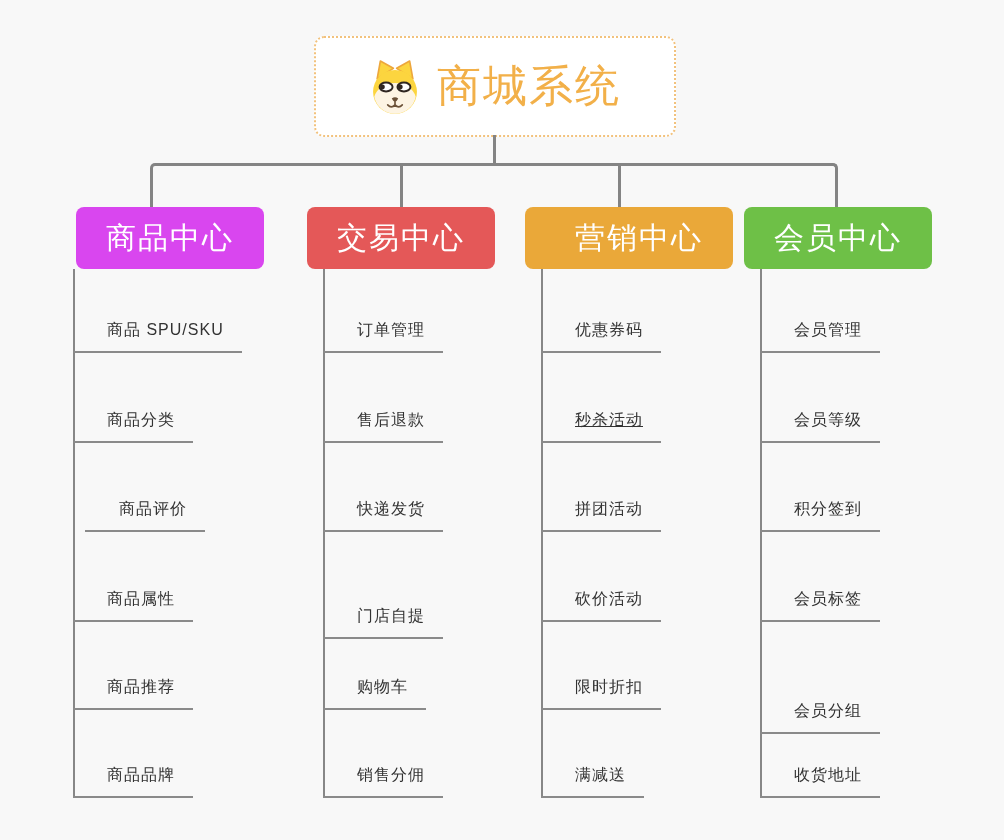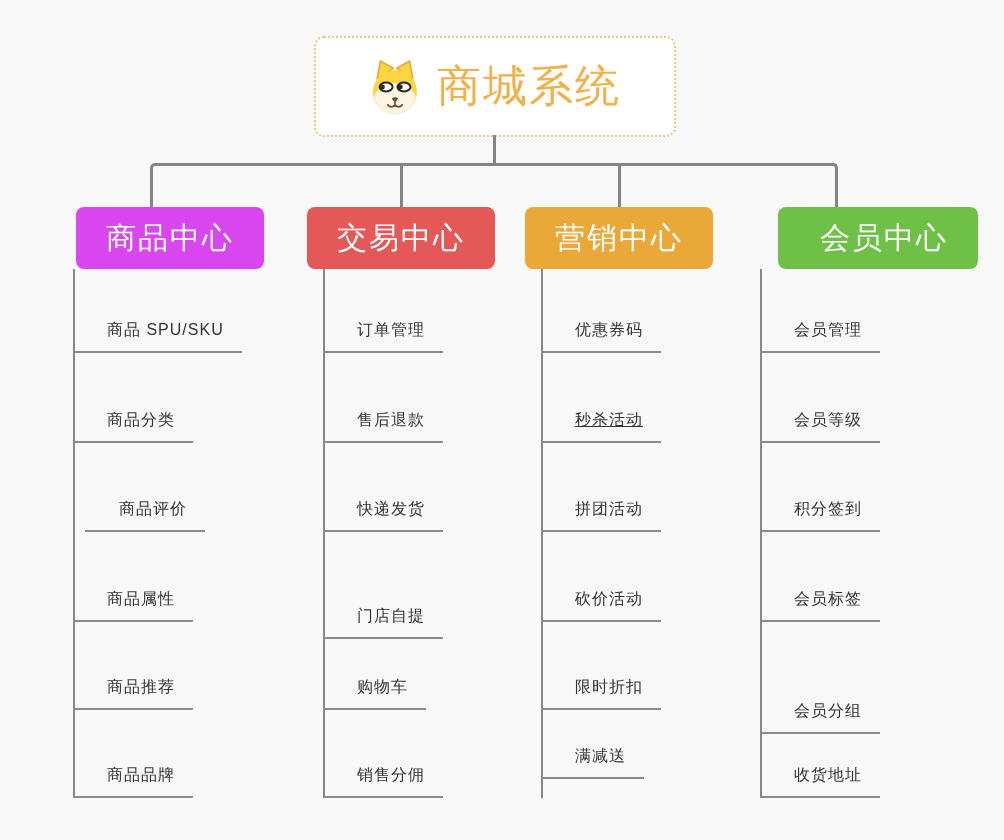--- a/index.html
+++ b/index.html
@@ -146,31 +146,31 @@
       <div class="branch-node" style="left: 307px; background: rgb(228, 88, 88);">交易中心</div>
       <div class="column" style="left: 323px;">
         <div class="trunk"></div>
         <div class="sub-topic" style="top: 46px;">订单管理</div>
         <div class="sub-topic" style="top: 136px;">售后退款</div>
         <div class="sub-topic" style="top: 225px;">快递发货</div>
         <div class="sub-topic" style="top: 332px;">门店自提</div>
         <div class="sub-topic" style="top: 403px; font-family: Liberation Serif, serif;">购物车</div>
         <div class="sub-topic" style="top: 491px;">销售分佣</div>
       </div>
-      <div class="branch-node" style="left: 525px; background: rgb(234, 168, 57);">营销中心</div>
+      <div class="branch-node" style="left: 525px; background: rgb(234, 168, 57); padding-left: 20px;">营销中心</div>
       <div class="column" style="left: 541px;">
         <div class="trunk"></div>
         <div class="sub-topic" style="top: 46px;">优惠券码</div>
         <div class="sub-topic" style="top: 136px; text-decoration: underline;">秒杀活动</div>
         <div class="sub-topic" style="top: 225px;">拼团活动</div>
         <div class="sub-topic" style="top: 315px;">砍价活动</div>
         <div class="sub-topic" style="top: 403px;">限时折扣</div>
-        <div class="sub-topic" style="top: 472px;">满减送</div>
+        <div class="sub-topic" style="top: 491px;">满减送</div>
       </div>
-      <div class="branch-node" style="left: 778px; background: rgb(110, 192, 71); padding-left: 12px;">会员中心</div>
+      <div class="branch-node" style="left: 744px; background: rgb(110, 192, 71);">会员中心</div>
       <div class="column" style="left: 760px;">
         <div class="trunk"></div>
         <div class="sub-topic" style="top: 46px;">会员管理</div>
         <div class="sub-topic" style="top: 136px;">会员等级</div>
         <div class="sub-topic" style="top: 225px;">积分签到</div>
         <div class="sub-topic" style="top: 315px;">会员标签</div>
         <div class="sub-topic" style="top: 403px; margin-top: 24px;">会员分组</div>
         <div class="sub-topic" style="top: 491px;">收货地址</div>
       </div>
     </div>

